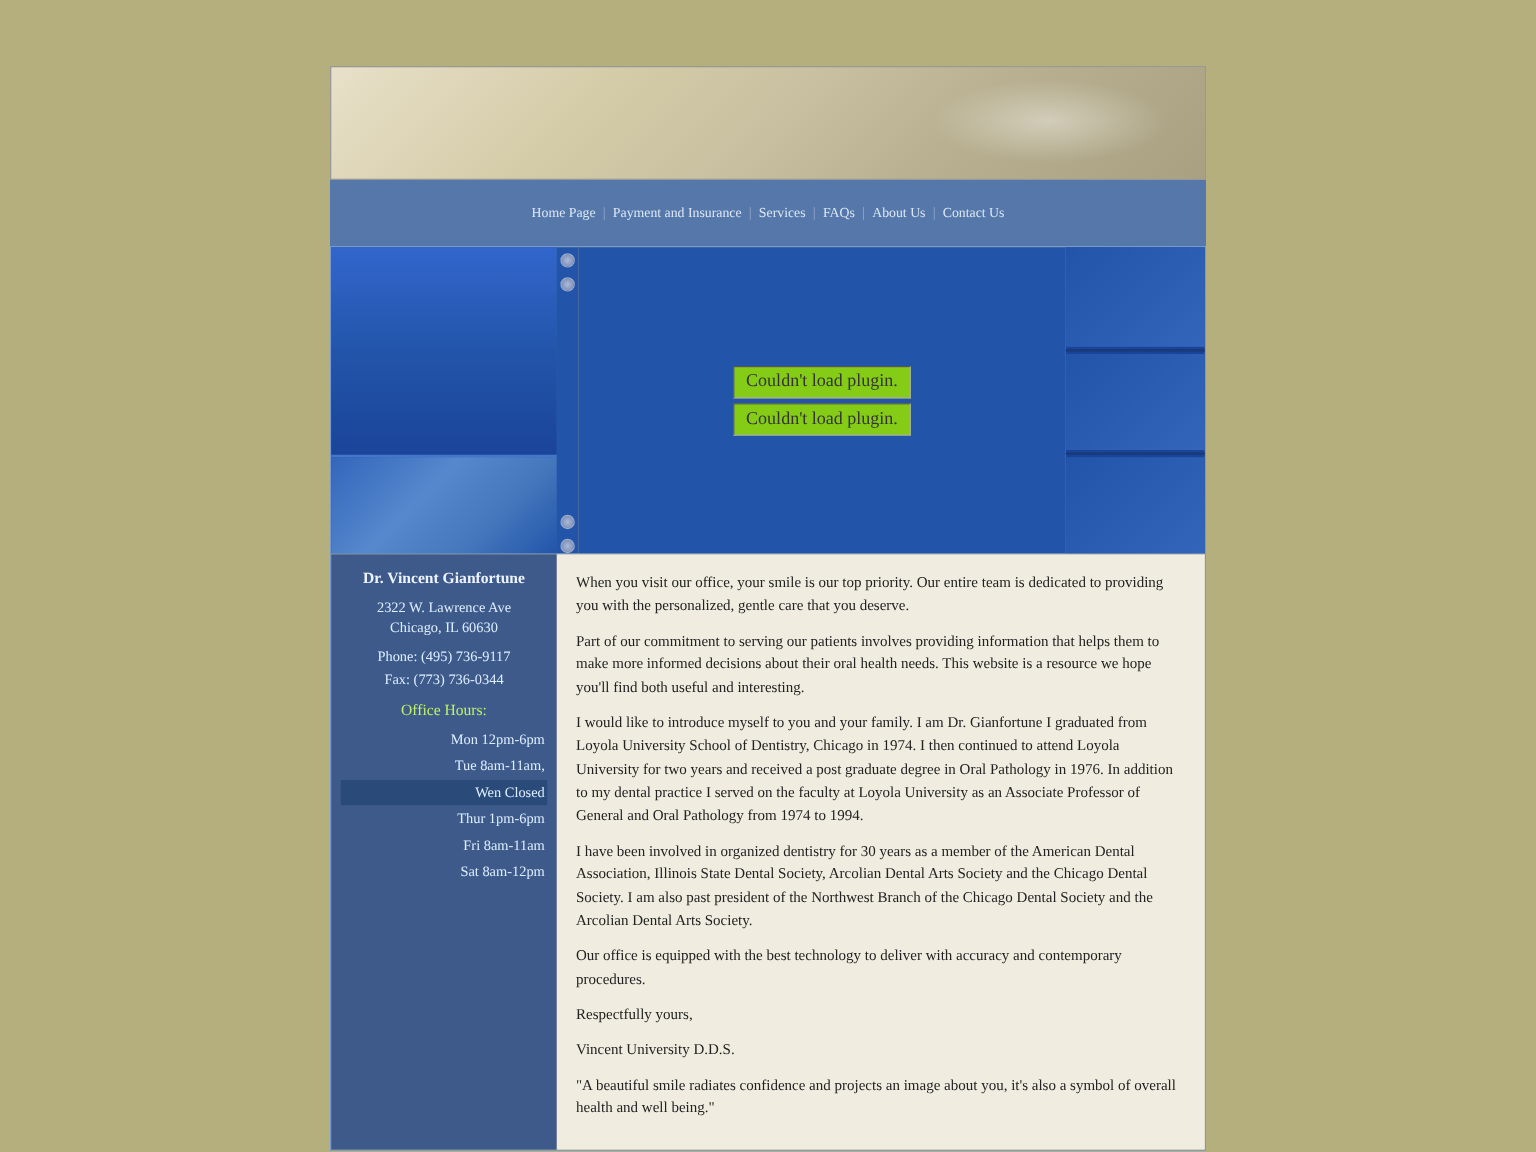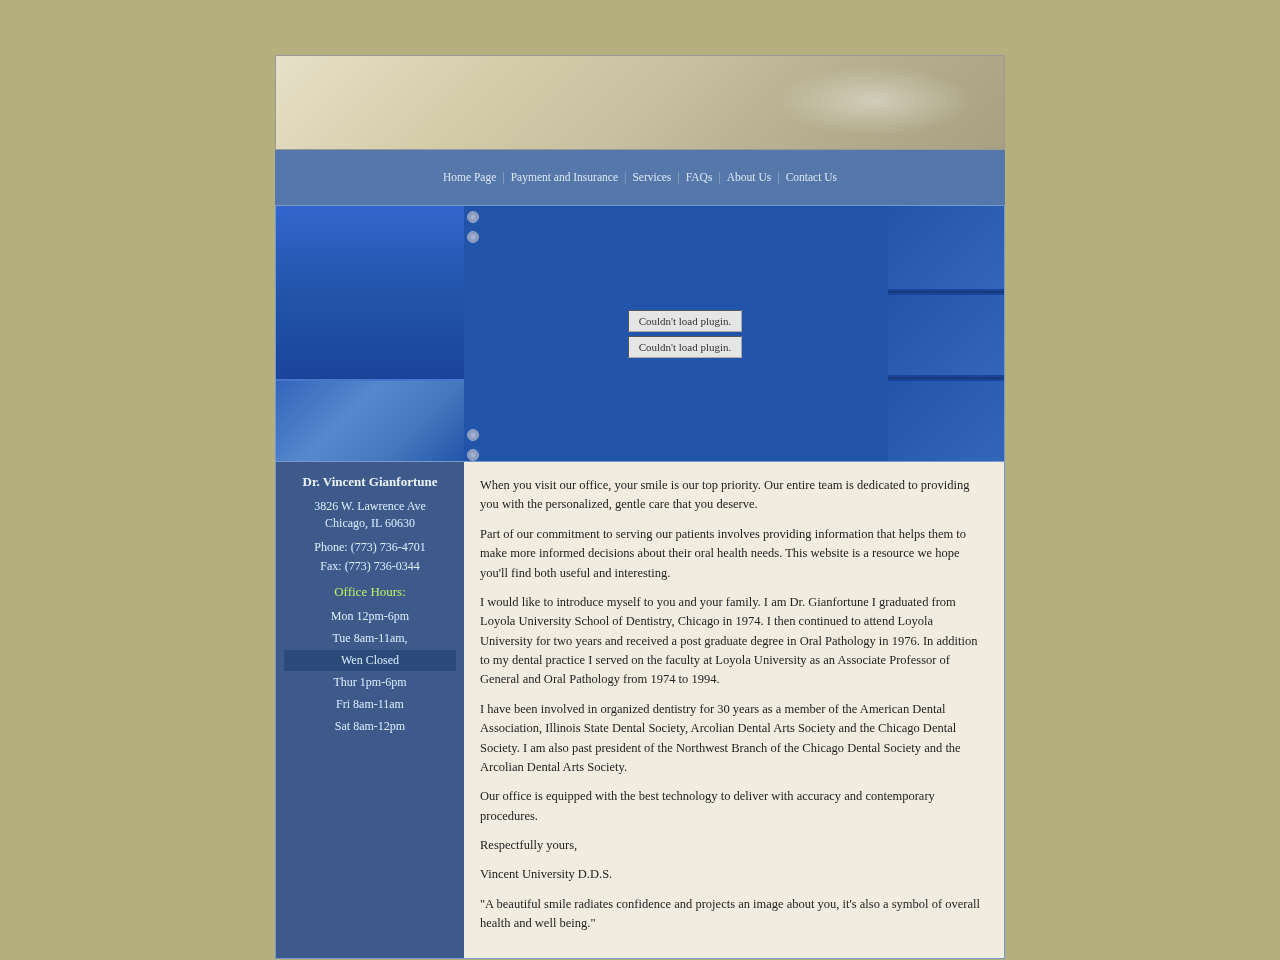--- a/index.html
+++ b/index.html
@@ -124,24 +124,24 @@
       background-color: #2255aa;
       display: flex;
       flex-direction: column;
       align-items: center;
       justify-content: center;
       padding: 20px;
       position: relative;
     }
 
     .plugin-error {
-      background: #e5e5e5;
+      background: #84cc16;
       border: 1px inset #aaa;
       padding: 4px 10px;
-      font-size: 11px;
+      font-size: 15px;
       color: #333;
       margin: 2px 0;
       text-align: center;
     }
 
     
     .info-section {
       display: flex;
       width: 100%;
       border: 1px solid #7799cc;
@@ -176,20 +176,21 @@
     .contact-sidebar .office-hours-title {
       font-size: 13px;
       color: #bef264;
       margin-bottom: 6px;
     }
     .contact-sidebar .hours-row {
       font-size: 12px;
       color: #ddeeff;
       padding: 3px 2px;
       margin: 1px 0;
+      text-align: right;
     }
     .hours-row.highlight {
       background-color: #2a4a7a;
     }
 
     .content-text {
       flex: 1;
       background-color: #f0ede0;
       padding: 14px 16px;
       font-size: 12.5px;
@@ -253,26 +254,26 @@
       <div class="right-photo" style="flex:1;"></div>
     </div>
 
   </div>
 
   <div class="info-section">
 
     <div class="contact-sidebar">
       <div class="doctor-name">Dr. Vincent Gianfortune</div>
       <div class="address">
-        <div>3826 W. Lawrence Ave</div>
+        <div>2322 W. Lawrence Ave</div>
         <div>Chicago, IL 60630</div>
       </div>
       <div class="phone">
         <span>Phone:</span>
-        <span>(773) 736-4701</span>
+        <span>(495) 736-9117</span>
       </div>
       <div class="fax">
         <span>Fax:</span>
         <span>(773) 736-0344</span>
       </div>
       <div class="office-hours-title">Office Hours:</div>
       <div class="hours-row">Mon 12pm-6pm</div>
       <div class="hours-row">Tue 8am-11am,</div>
       <div class="hours-row highlight">Wen Closed</div>
       <div class="hours-row">Thur 1pm-6pm</div>

